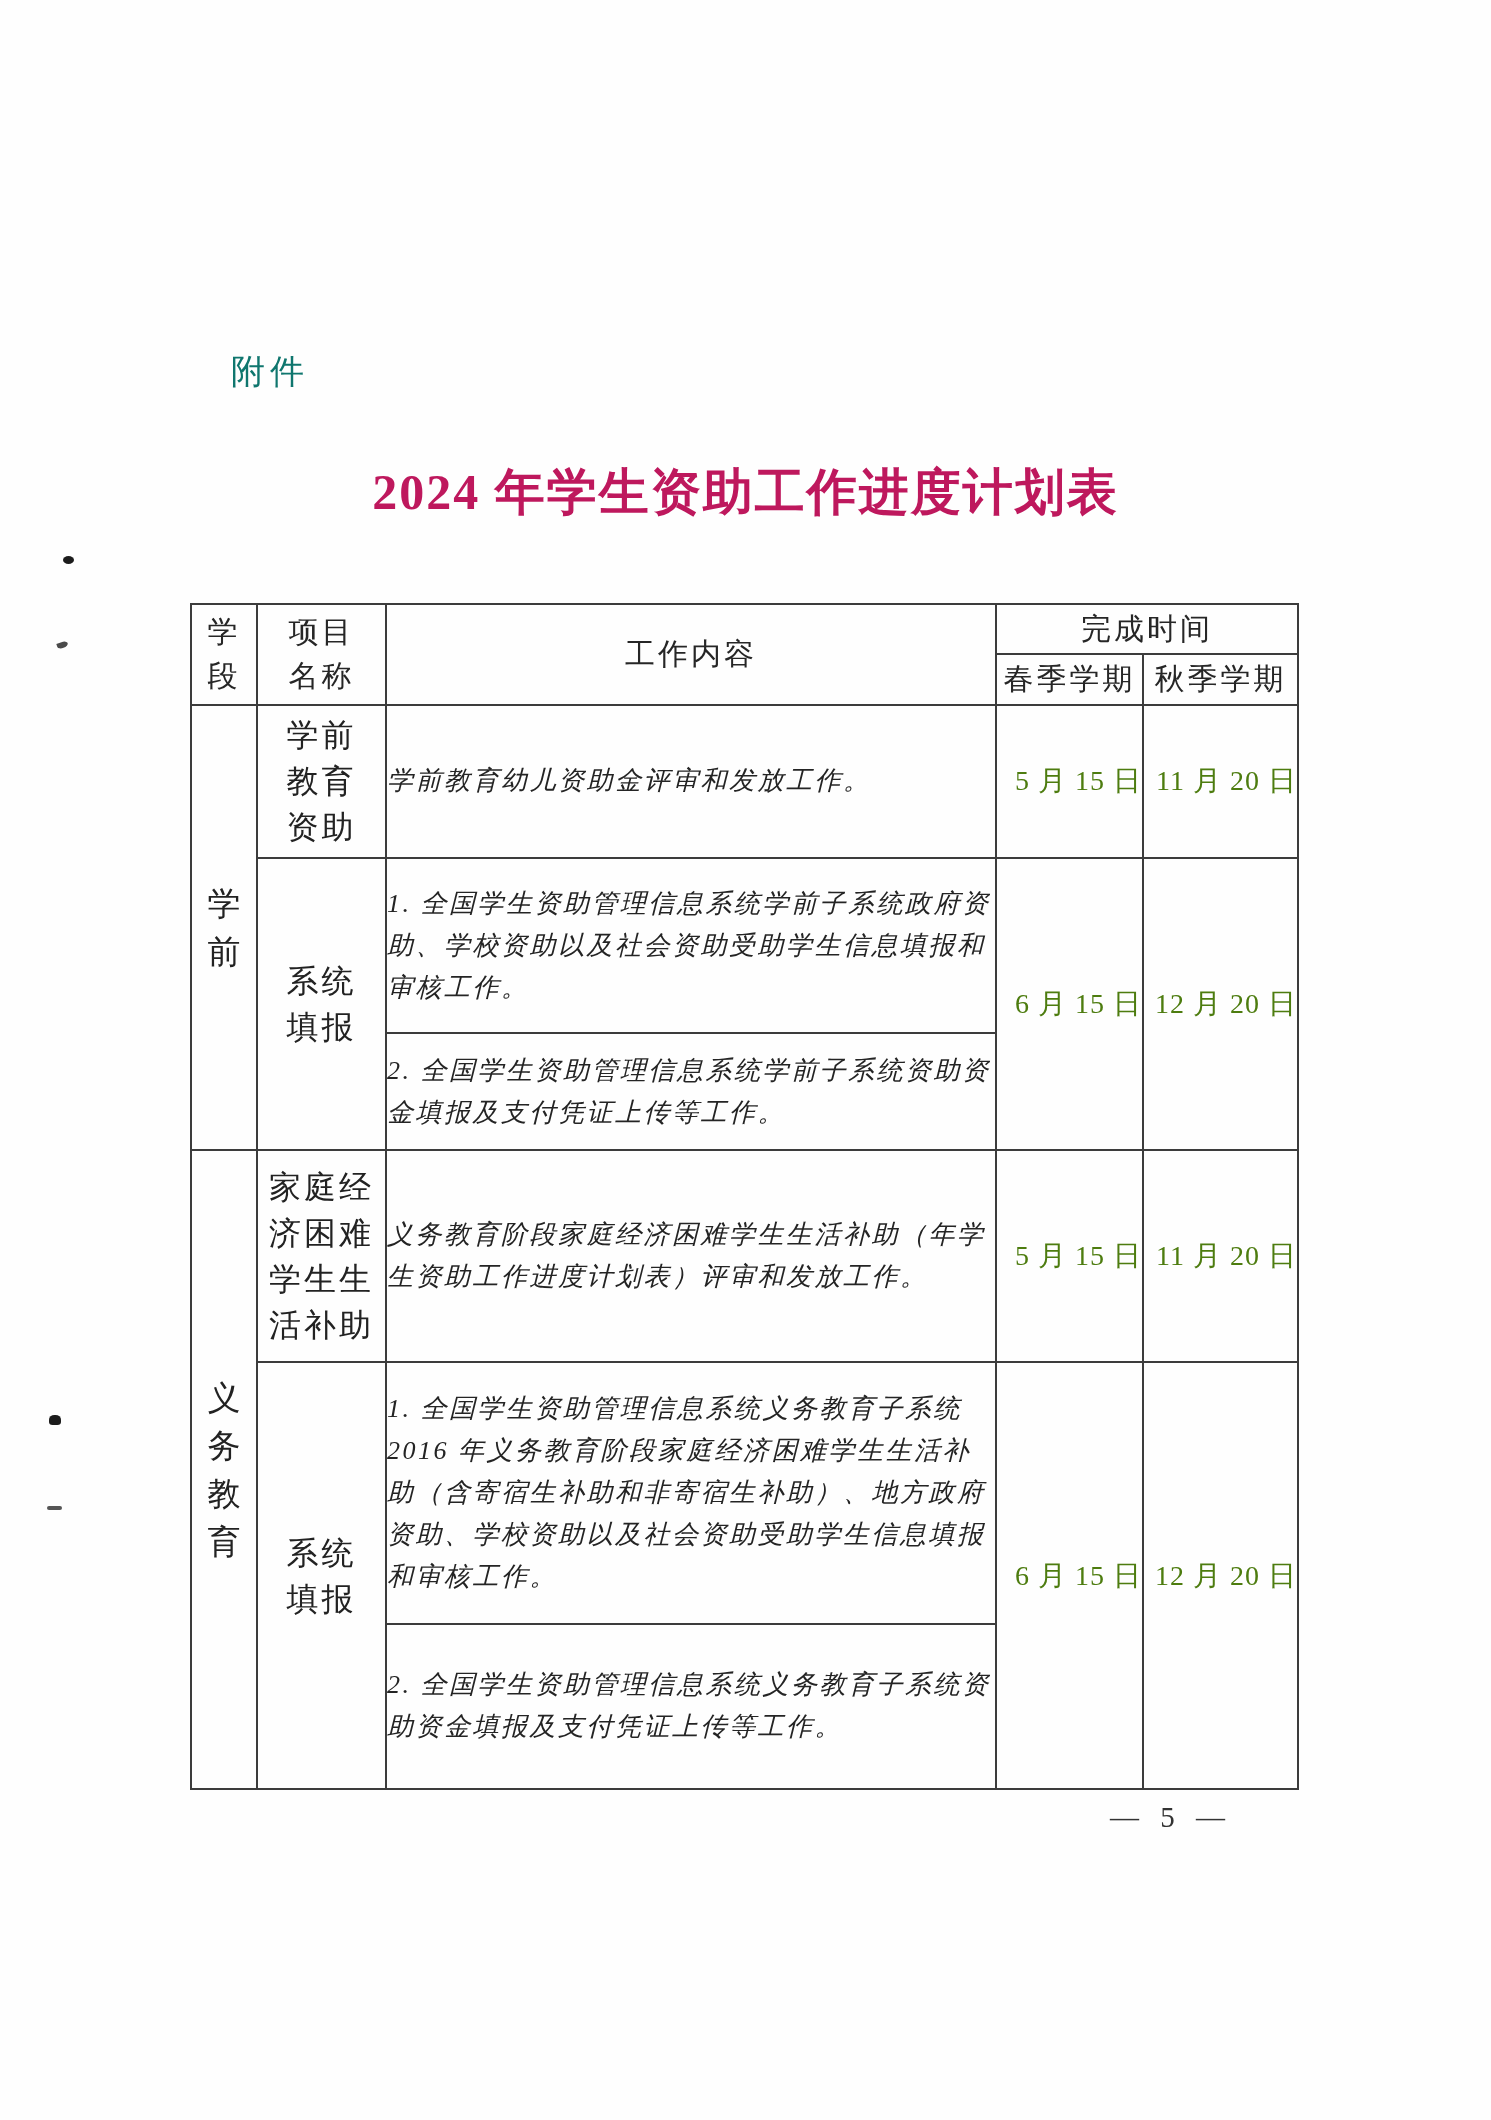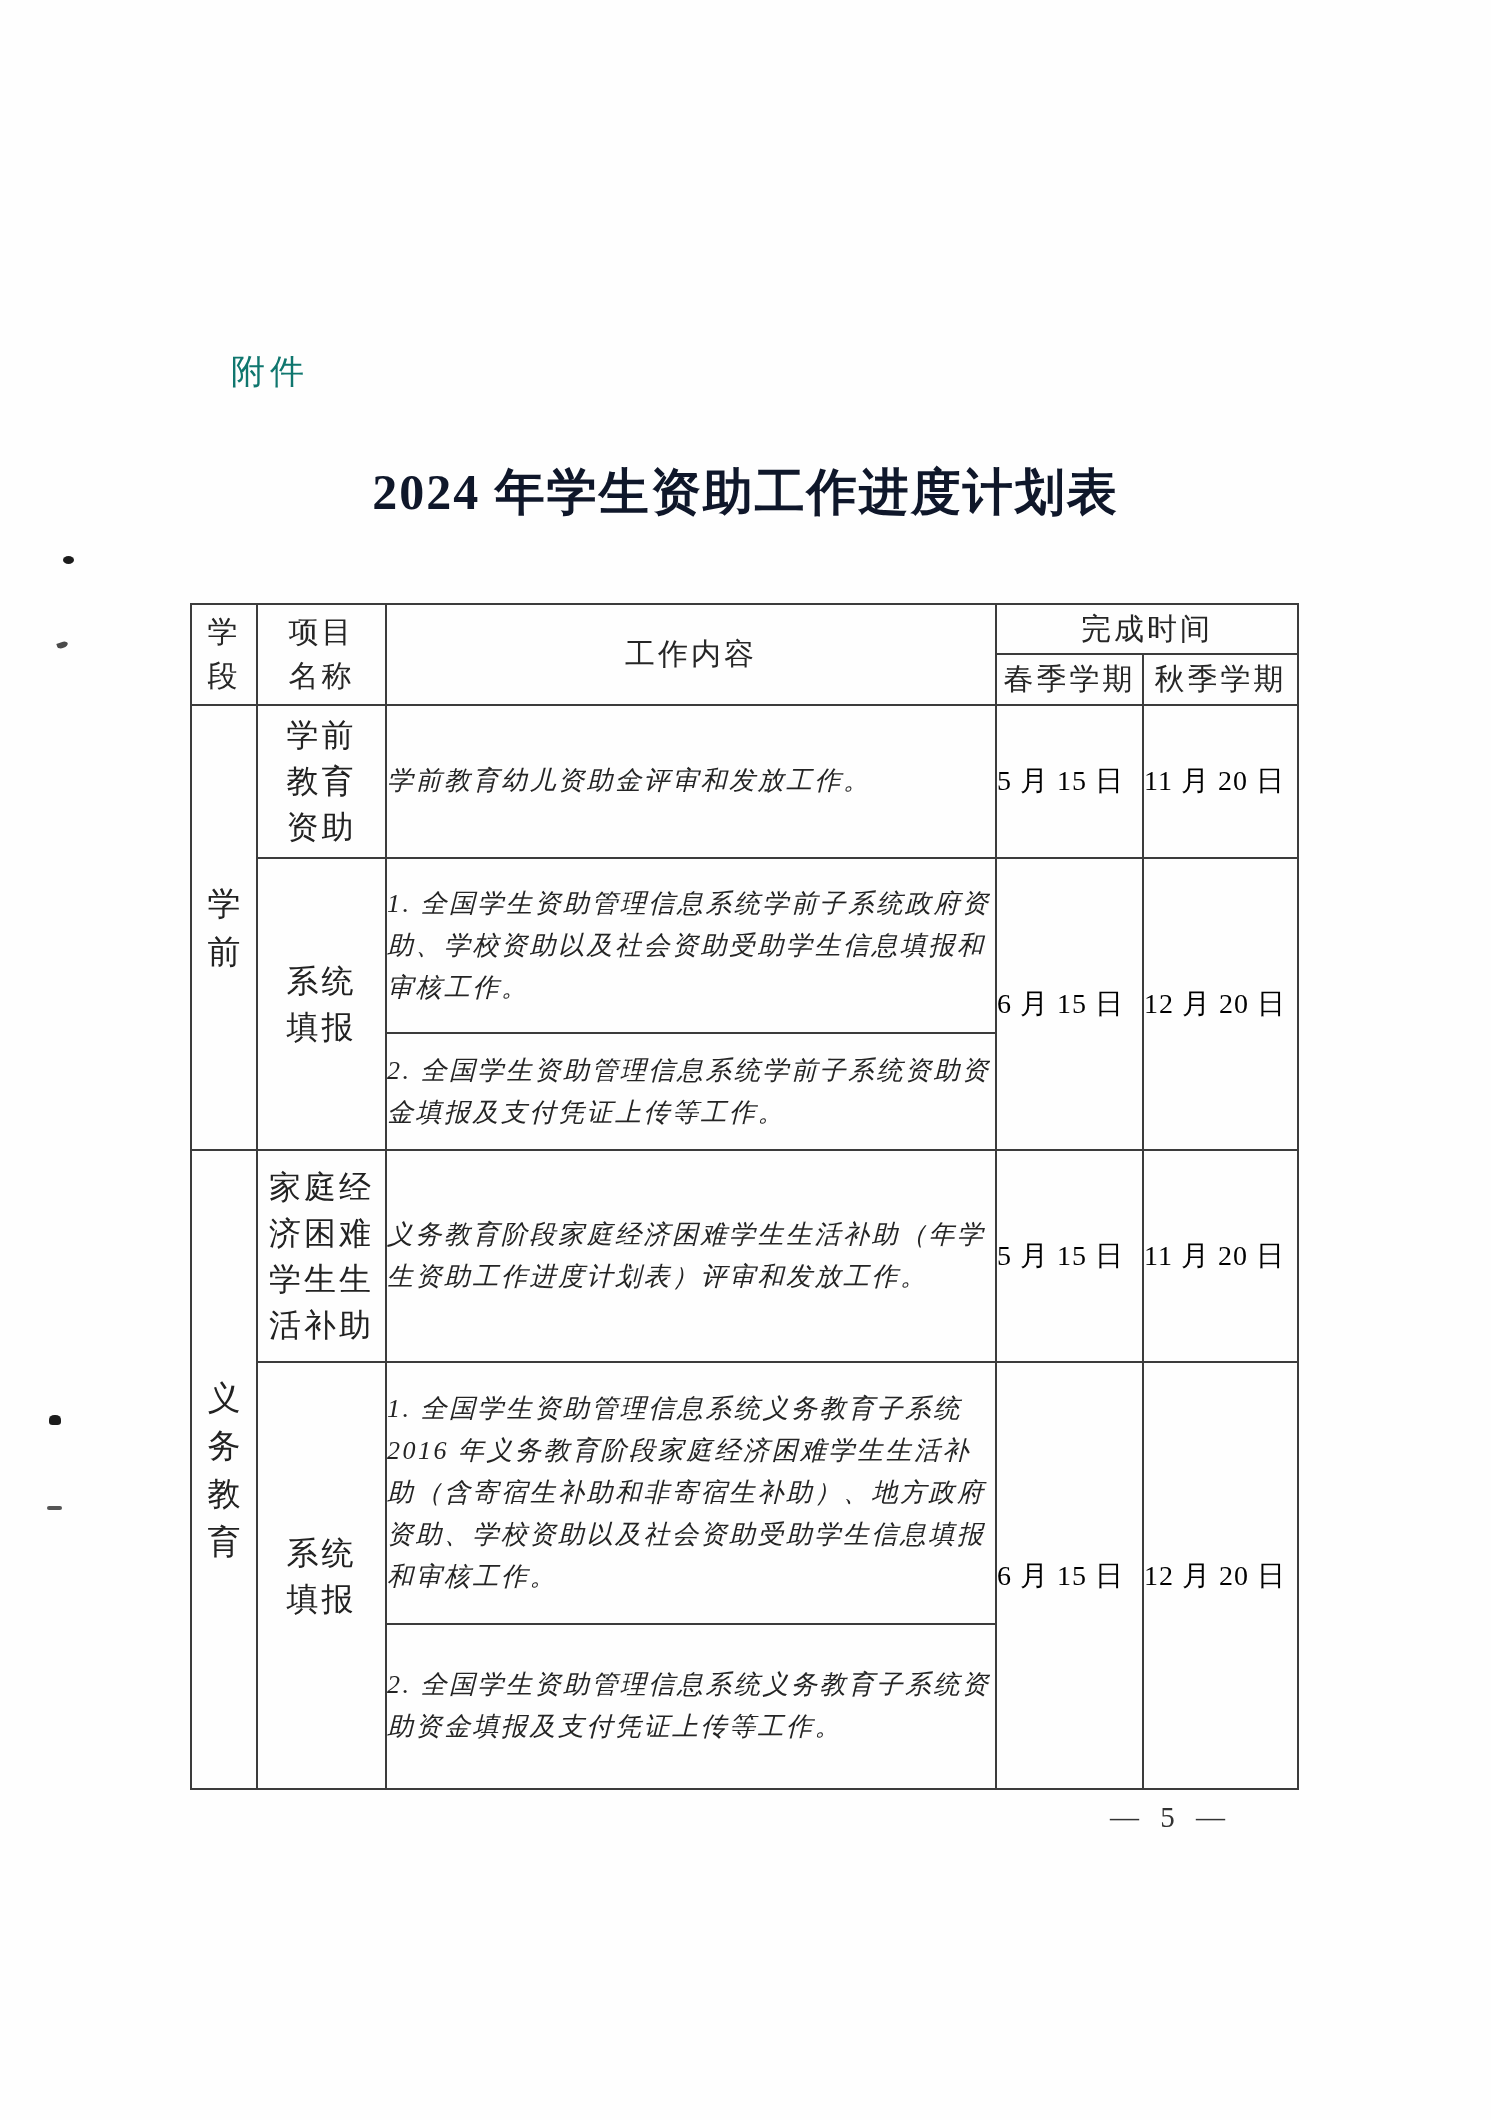--- a/index.html
+++ b/index.html
@@ -11,21 +11,21 @@
     font-family:"Liberation Serif","DejaVu Serif",serif;
     overflow:hidden;
   }
   .attachment{
     position:absolute;left:231px;top:349px;
     font-size:34px;letter-spacing:5px;color:#0f766e;
   }
   .doc-title{
     position:absolute;left:0;top:459px;width:100%;
     text-align:center;font-weight:bold;font-size:50px;
-    letter-spacing:2px;color:#0f172a;
+    letter-spacing:2px;color:#be185d;
     font-family:"Liberation Serif","DejaVu Serif",serif;
   }
   table.schedule{
     position:absolute;left:190px;top:603px;
     width:1107px;height:1187px;
     border-collapse:collapse;table-layout:fixed;
     background:transparent;
   }
   table.schedule td{
     border:2px solid #3c3c3c;
@@ -57,22 +57,22 @@
     text-align:center;white-space:pre-line;
     letter-spacing:3px;color:#222;border-radius:13px;
   }
   td.content{
     font-size:26px;line-height:42px;
     letter-spacing:2.5px;
     padding:8px 14px;
     text-align:left;color:#242424;font-style:italic;
   }
   td.date{
-    font-size:28px;text-align:left;
-    letter-spacing:1px;white-space:nowrap;color:#000000;
+    font-size:28px;text-align:right;
+    letter-spacing:1px;white-space:nowrap;color:#4d7c0f;
   }
   td.sep-b{border-bottom:1px solid #6e6e6e;}
   td.sep-t{border-top:1px solid #6e6e6e;}
   .page-number{
     position:absolute;left:1110px;top:1801px;
     font-size:29px;letter-spacing:7px;color:#333;
   }
   
   .artifact{position:absolute;background:#1c1c1c;}
   .art-dot-1{left:63px;top:556px;width:11px;height:8px;border-radius:50%;}

